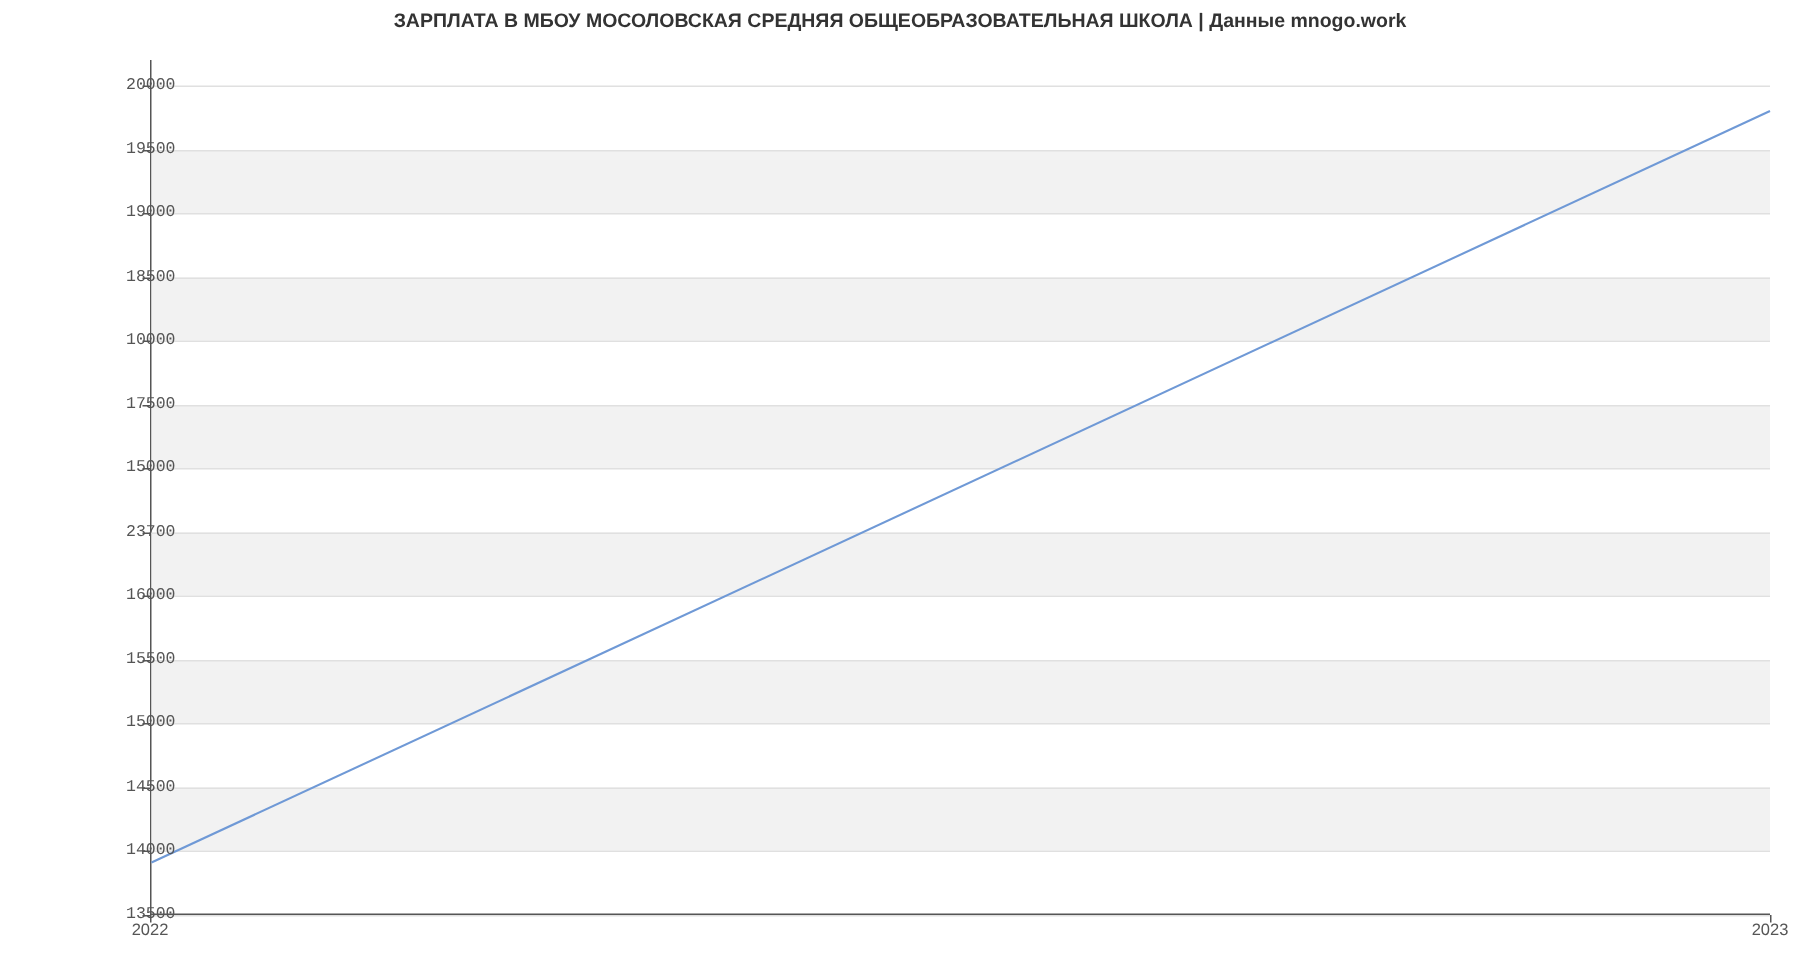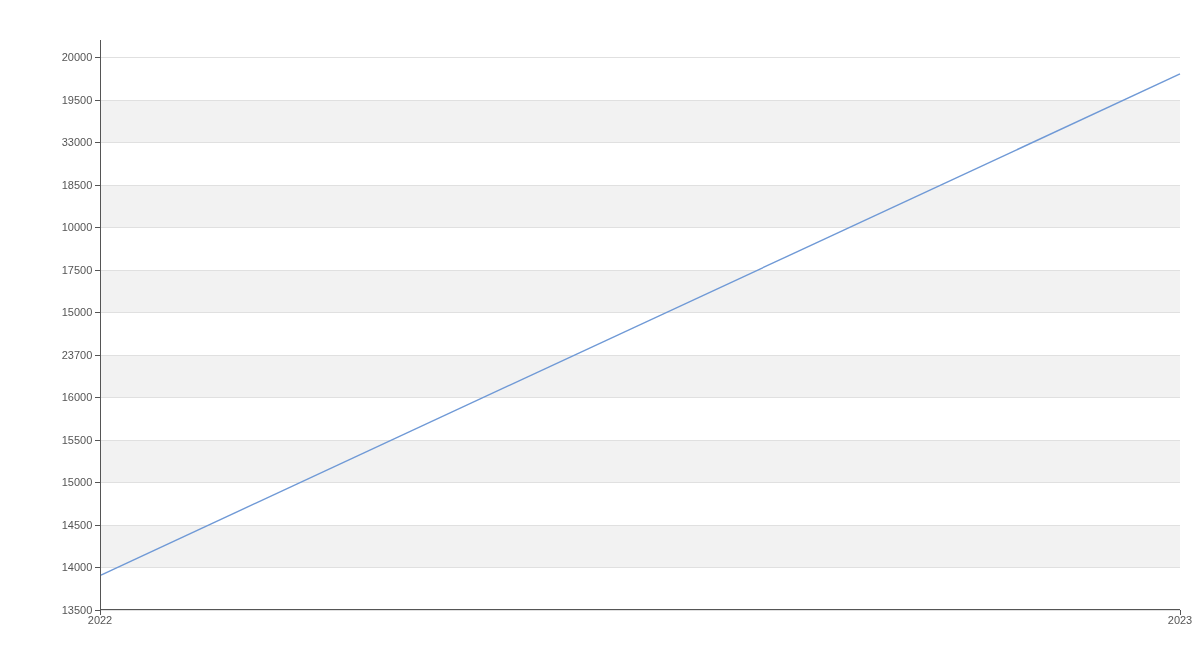--- a/index.html
+++ b/index.html
@@ -47,24 +47,25 @@
     position: absolute;
     left: 0;
     width: 100%;
     height: 1px;
     background: #e0e0e0;
   }
   .ytick-label {
     position: absolute;
     right: 1083px;
     width: 80px;
-    text-align: center;
+    text-align: right;
     font-size: 11px;
     color: #555;
     transform: translateY(-50%);
+    font-family: Liberation Mono, monospace;
   }
   .xtick-label {
     position: absolute;
     top: 614px;
     font-size: 11px;
     color: #555;
     transform: translateX(-50%);
   }
   .ytick-mark {
     position: absolute;
@@ -91,20 +92,21 @@
   .series-line {
     fill: none;
     stroke: #6f99d6;
     stroke-width: 1.4;
   }
 </style>
 </head>
 <body>
 
 <div class="chart-wrap">
+  <div class="title">ЗАРПЛАТА В МБОУ МОСОЛОВСКАЯ СРЕДНЯЯ ОБЩЕОБРАЗОВАТЕЛЬНАЯ ШКОЛА | Данные mnogo.work</div>
   <div class="plot" id="plot">
     <div class="gridline" style="top: 570px;"></div>
       <div class="band" style="top: 484.925px; height: 42.5373px;"></div>
       <div class="gridline" style="top: 527.463px;"></div>
       <div class="gridline" style="top: 484.925px;"></div>
       <div class="band" style="top: 399.851px; height: 42.5373px;"></div>
       <div class="gridline" style="top: 442.388px;"></div>
       <div class="gridline" style="top: 399.851px;"></div>
       <div class="band" style="top: 314.776px; height: 42.5373px;"></div>
       <div class="gridline" style="top: 357.313px;"></div>
@@ -138,21 +140,21 @@
     <div class="ytick-label" style="top: 354.776px;">23700</div>
     <div class="ytick-mark" style="top: 354.776px;"></div>
     <div class="ytick-label" style="top: 312.239px;">15000</div>
     <div class="ytick-mark" style="top: 312.239px;"></div>
     <div class="ytick-label" style="top: 269.701px;">17500</div>
     <div class="ytick-mark" style="top: 269.701px;"></div>
     <div class="ytick-label" style="top: 227.164px;">10000</div>
     <div class="ytick-mark" style="top: 227.164px;"></div>
     <div class="ytick-label" style="top: 184.627px;">18500</div>
     <div class="ytick-mark" style="top: 184.627px;"></div>
-    <div class="ytick-label" style="top: 142.09px;">33000</div>
+    <div class="ytick-label" style="top: 142.09px;">19000</div>
     <div class="ytick-mark" style="top: 142.09px;"></div>
     <div class="ytick-label" style="top: 99.5522px;">19500</div>
     <div class="ytick-mark" style="top: 99.5522px;"></div>
     <div class="ytick-label" style="top: 57.0149px;">20000</div>
     <div class="ytick-mark" style="top: 57.0149px;"></div>
     <div class="xtick-label" style="left: 100px;">2022</div>
     <div class="xtick-mark" style="left: 100px;"></div>
     <div class="xtick-label" style="left: 1180px;">2023</div>
     <div class="xtick-mark" style="left: 1180px;"></div>
   </div>

